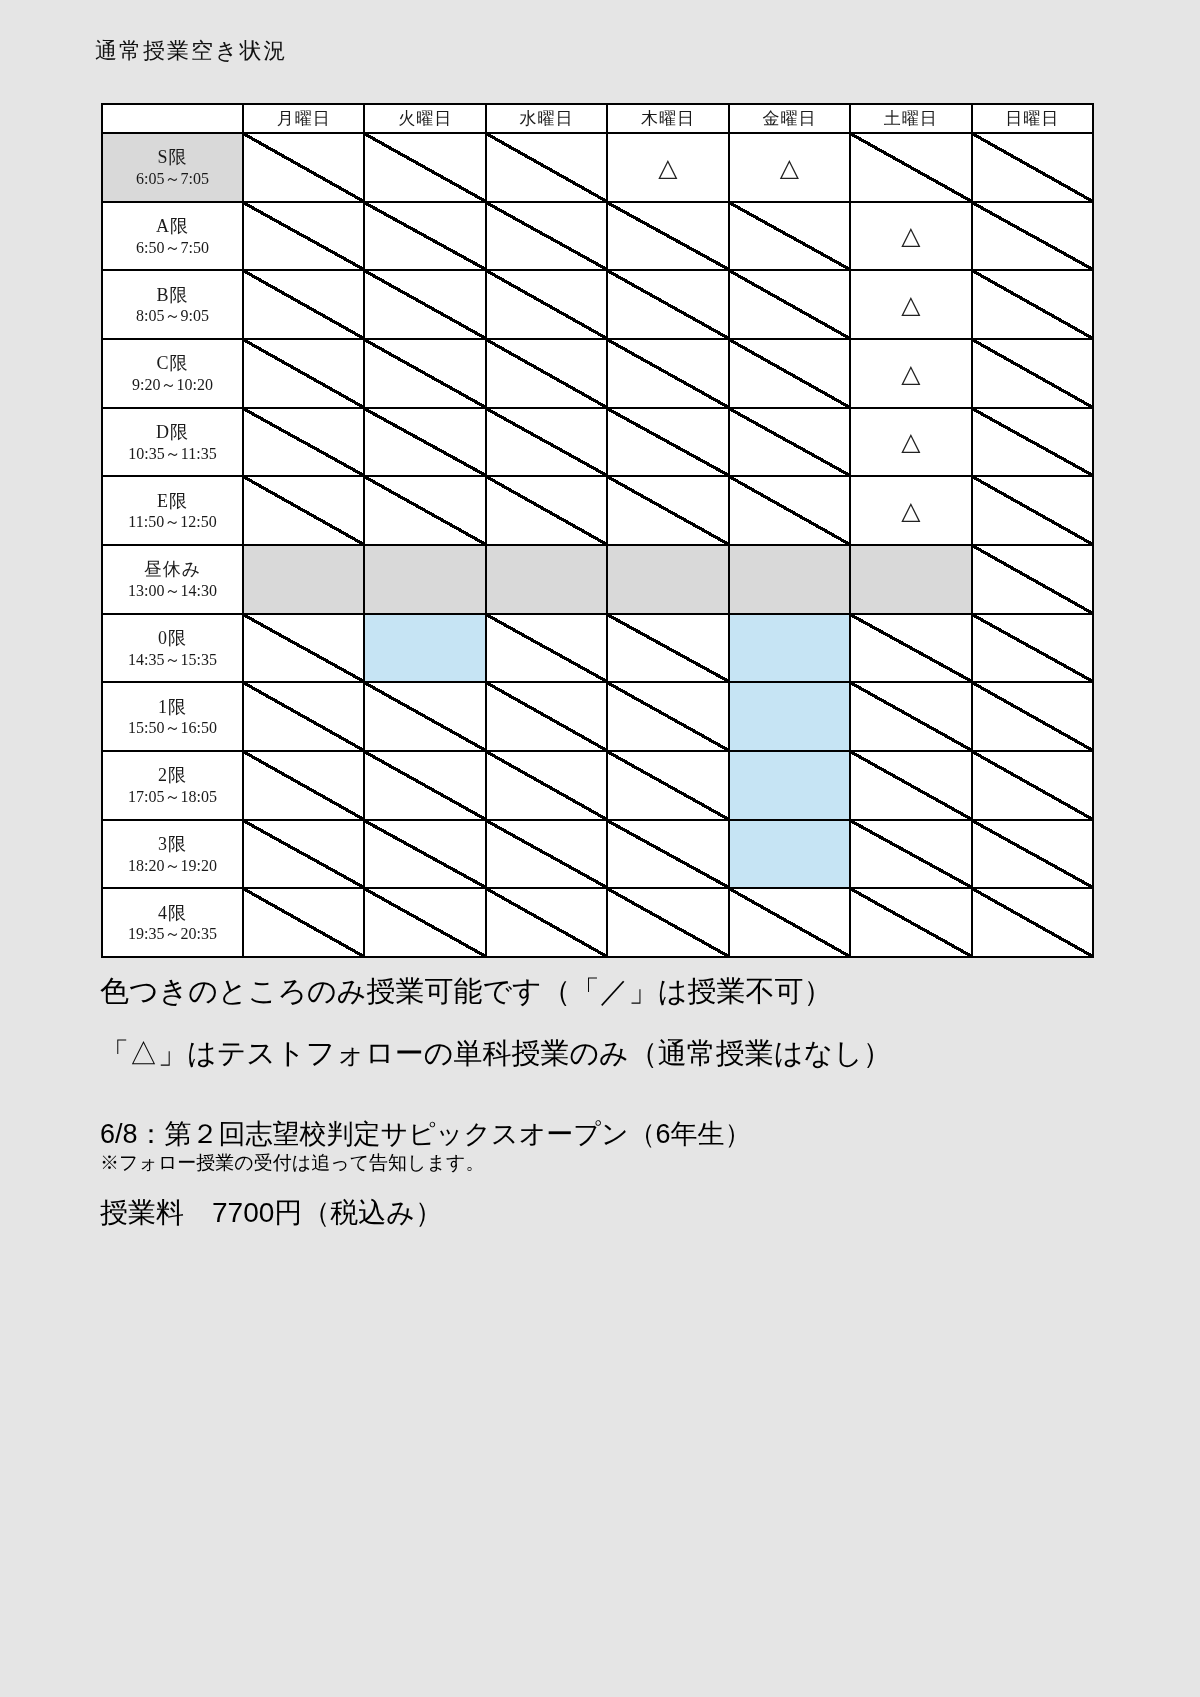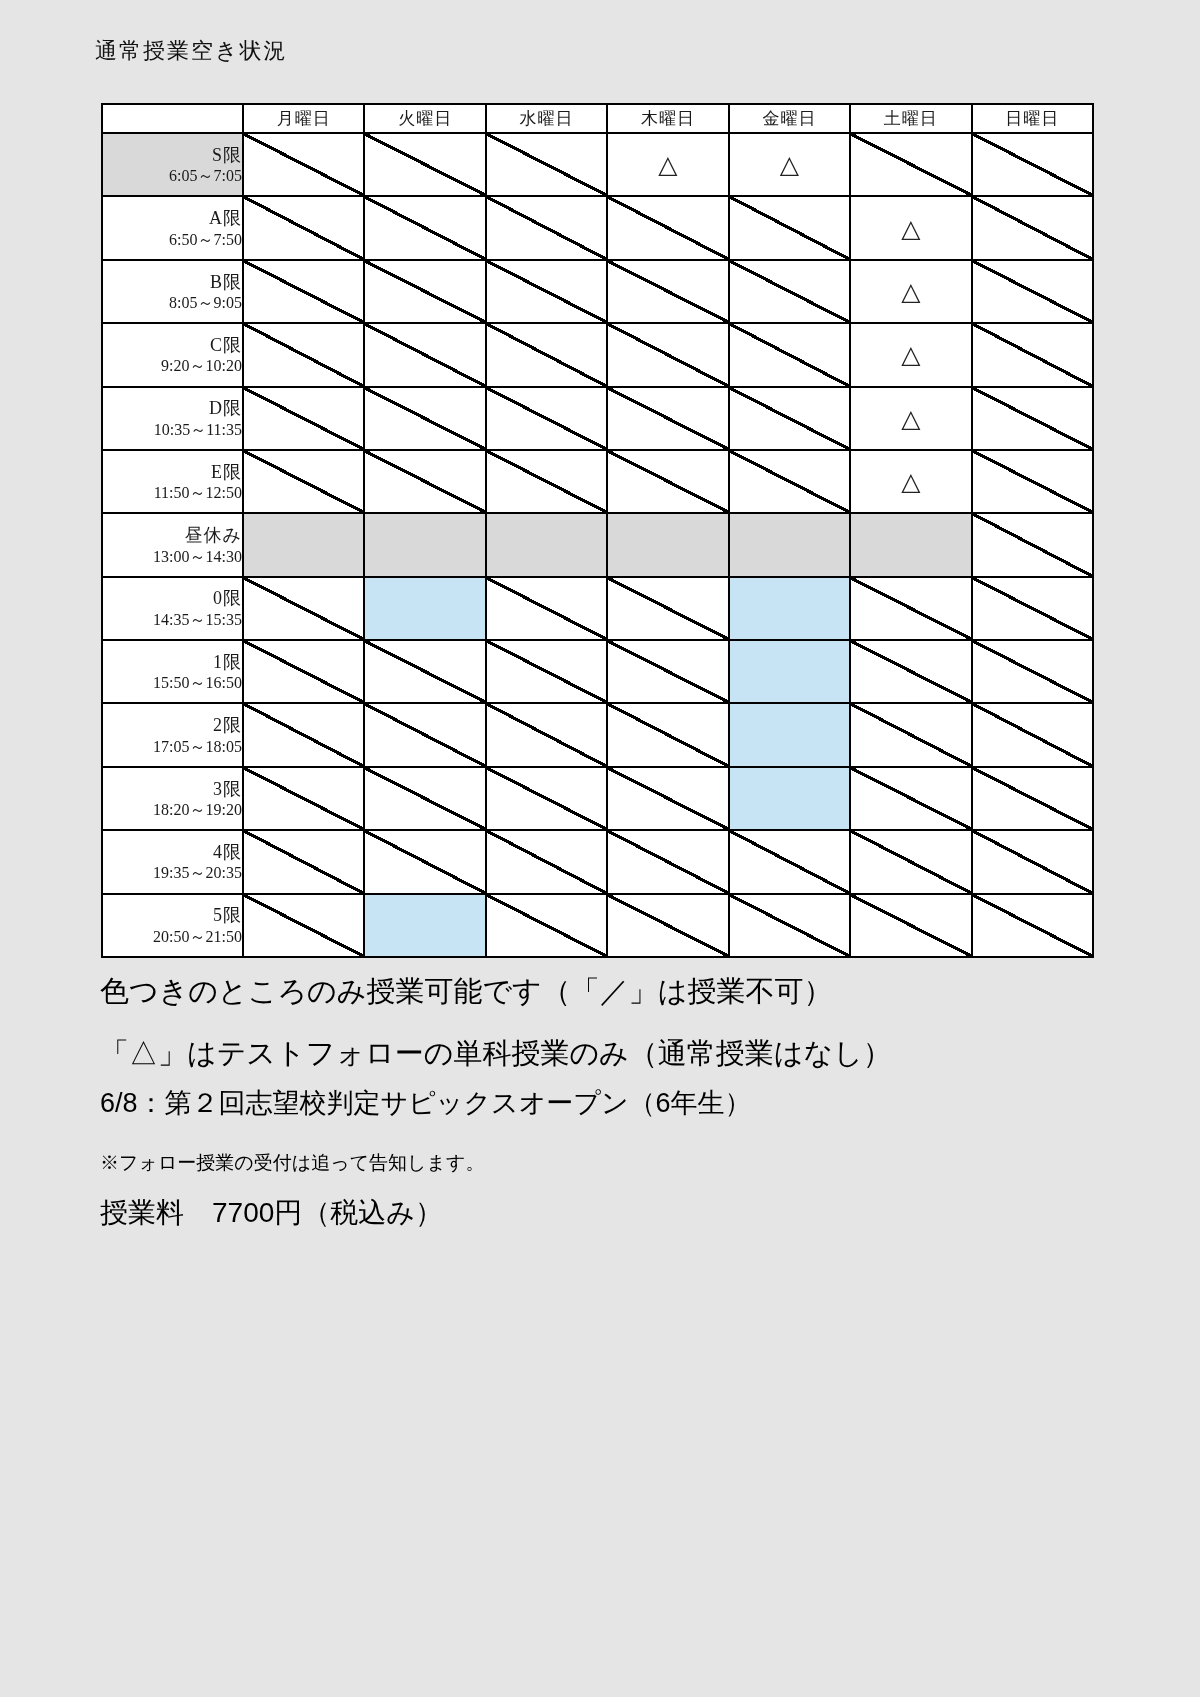--- a/index.html
+++ b/index.html
@@ -8,37 +8,37 @@
   .doc-title{position:absolute;left:95px;top:36px;font-size:22px;letter-spacing:2px;color:#111;}
   table.schedule{position:absolute;left:101px;top:103px;width:993px;height:855px;
         border-collapse:collapse;table-layout:fixed;background:#fff;}
   table.schedule col.label-col{width:141px;}
   table.schedule th,table.schedule td{border:2px solid #000;padding:0;margin:0;}
   tr.head-row{height:29px;}
   tr.body-row{height:63px;}
   th.corner{background:#fff;}
   th.day-th{font-weight:normal;font-size:17px;text-align:center;vertical-align:middle;
         background:#fff;letter-spacing:1px;}
-  th.row-label{font-weight:normal;text-align:right;vertical-align:middle;background:#fff;}
+  th.row-label{font-weight:normal;text-align:center;vertical-align:middle;background:#fff;}
   th.row-label .period{font-size:18px;letter-spacing:1px;line-height:1.25;}
   th.row-label .time{font-size:16px;line-height:1.2;}
   th.row-label.gray-bg{background:#d9d9d9;}
   td.cell{text-align:center;vertical-align:middle;}
   td.cell.slash{background-image:linear-gradient(to top right,
         transparent calc(50% - 1.6px),#000 calc(50% - 1.6px),
         #000 calc(50% + 1.6px),transparent calc(50% + 1.6px));}
   td.cell.triangle{font-size:25px;color:#222;line-height:1;}
   td.cell.gray{background:#d9d9d9;}
   td.cell.blue{background:#c6e4f4;}
   .note{position:absolute;left:100px;font-family:"Liberation Sans",sans-serif;color:#000;
         white-space:nowrap;}
   .note-1{top:972px;font-size:29px;}
   .note-2{top:1034px;font-size:29px;}
   .note-3{top:1084px;font-size:27px;}
-  .note-4{top:1085px;font-size:27px;}
+  .note-4{top:1116px;font-size:27px;}
   .note-5{top:1150px;font-size:19px;}
   .note-6{top:1194px;font-size:28px;}
 </style>
 </head>
 <body>
 
 <div class="page">
 
   <div class="doc-title">通常授業空き状況</div>
 
@@ -215,33 +215,20 @@
             <div class="time">19:35～20:35</div>
           </th>
           <td class="cell slash"></td>
           <td class="cell slash"></td>
           <td class="cell slash"></td>
           <td class="cell slash"></td>
           <td class="cell slash"></td>
           <td class="cell slash"></td>
           <td class="cell slash"></td>
         </tr>
-        <tr class="body-row">
-          <th class="row-label">
-            <div class="period">5限</div>
-            <div class="time">20:50～21:50</div>
-          </th>
-          <td class="cell slash"></td>
-          <td class="cell blue"></td>
-          <td class="cell slash"></td>
-          <td class="cell slash"></td>
-          <td class="cell slash"></td>
-          <td class="cell slash"></td>
-          <td class="cell slash"></td>
-        </tr>
       </tbody>
   </table>
 
   <div class="note note-2">「△」はテストフォローの単科授業のみ（通常授業はなし）</div>
   <div class="note note-1">色つきのところのみ授業可能です（「／」は授業不可）</div>
   <div class="note note-4">6/8：第２回志望校判定サピックスオープン（6年生）</div>
   <div class="note note-5">※フォロー授業の受付は追って告知します。</div>
   <div class="note note-6">授業料　7700円（税込み）</div>
 
 </div>

